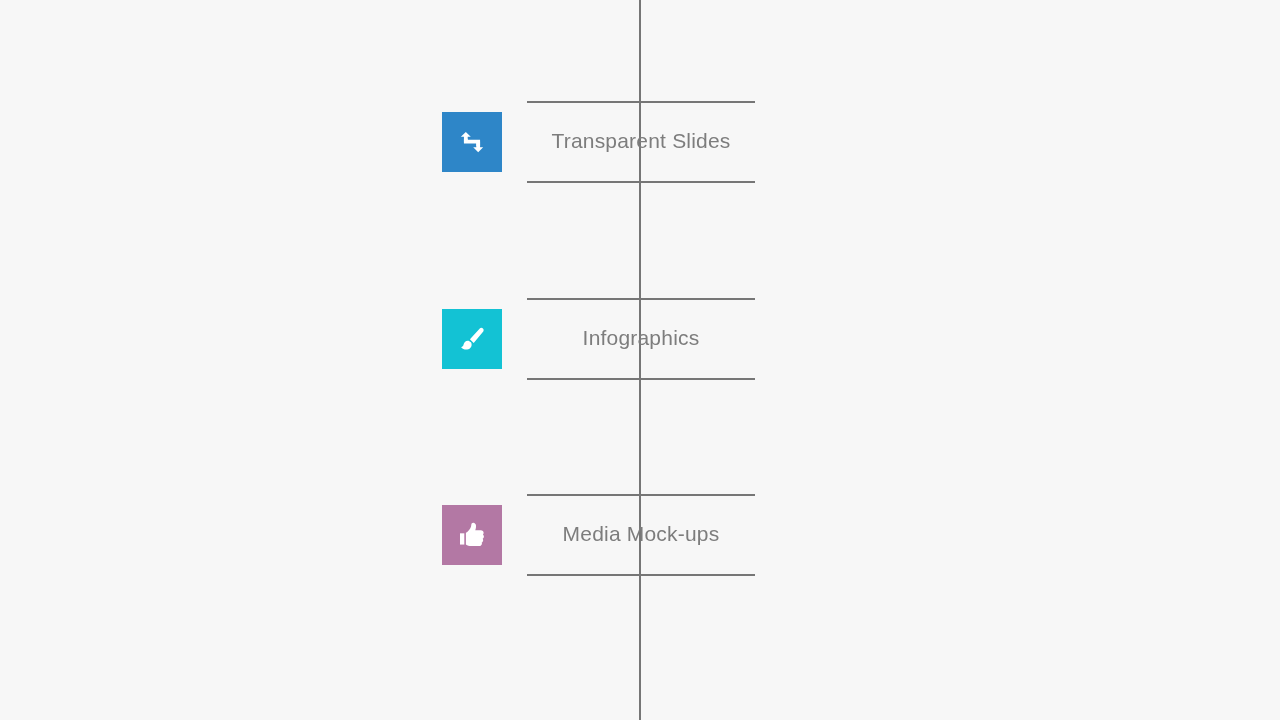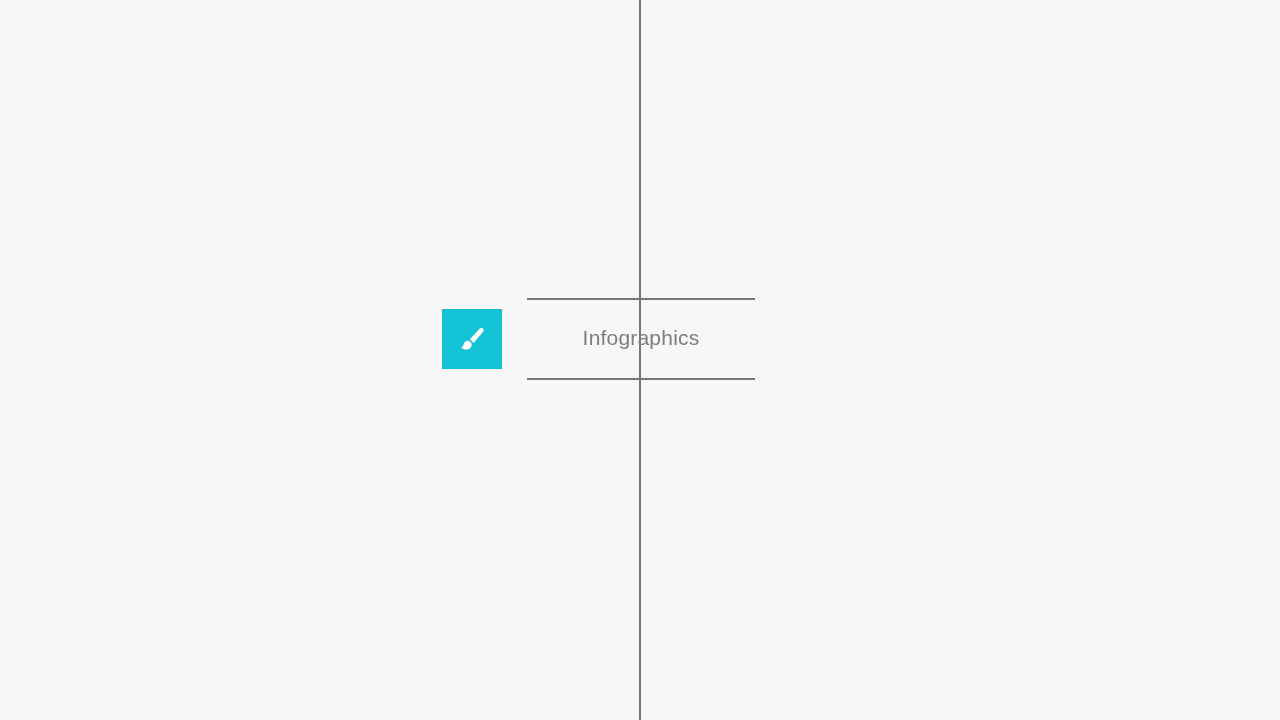--- a/index.html
+++ b/index.html
@@ -100,32 +100,63 @@
 </style>
 </head>
 <body>
 
 <div class="slide">
 
   <div class="spine"></div>
 
   <div class="rows">
 
+    <div class="row row-1">
+      <div class="rule rule-top"></div>
+      <div class="rule rule-bottom"></div>
+
+      <div class="tile tile-blue">
+        <span>
+          <svg viewBox="0 0 32 32" xmlns="http://www.w3.org/2000/svg" aria-hidden="true">
+            <path fill="#ffffff" d="M9.4 5.2 4.1 10.5h3.3v6.0h4.0v-6.0h3.3L9.4 5.2z"></path>
+            <path fill="#ffffff" d="M7.4 12.4v5.2h13.2v3.0h4.0v-7.0H11.4v-1.2z"></path>
+            <path fill="#ffffff" d="M22.6 26.8 27.9 21.5h-3.3v-6.0h-4.0v6.0h-3.3l5.3 5.3z"></path>
+          </svg>
+        </span>
+      </div>
+
+      <div class="label">Transparent Slides</div>
+    </div>
 
     <div class="row row-2">
       <div class="rule rule-top"></div>
       <div class="rule rule-bottom"></div>
 
       <div class="tile tile-teal">
         <span>
           <svg viewBox="0 0 32 32" xmlns="http://www.w3.org/2000/svg" aria-hidden="true">
             <path fill="#ffffff" d="M27.4 4.6c-.9-.9-2.3-.8-3.1.1L13.8 16.3l4.0 4.0L28.0 7.9c.7-.9.6-2.2-.6-3.3z"></path>
             <path fill="#ffffff" d="M12.4 17.9c-1.4-.3-2.9.1-4.0 1.2-1.6 1.6-1.1 3.4-2.3 4.6-.5.5-1.1.8-1.7 1.0 1.2 1.6 3.3 2.6 5.4 2.6 3.2 0 5.8-2.3 5.8-5.3 0-.8-.2-1.6-.5-2.2l-2.7-1.9z"></path>
           </svg>
         </span>
       </div>
 
       <div class="label">Infographics</div>
     </div>
 
+    <div class="row row-3">
+      <div class="rule rule-top"></div>
+      <div class="rule rule-bottom"></div>
+
+      <div class="tile tile-mauve">
+        <span>
+          <svg viewBox="0 0 32 32" xmlns="http://www.w3.org/2000/svg" aria-hidden="true">
+            <path fill="#ffffff" d="M3.2 14.2h4.6v12.0H3.2z"></path>
+            <path fill="#ffffff" d="M9.6 13.6c1.9-1.1 3.5-2.8 4.6-4.8.7-1.3 1.0-2.6 1.1-4.0.1-1.2 1.0-2.0 2.1-1.9 1.6.1 2.8 1.5 2.9 3.2.1 1.6-.2 3.2-.8 4.7h6.0c1.6 0 2.9 1.3 2.9 2.8 0 .7-.3 1.4-.7 1.9.6.5 1.0 1.3 1.0 2.1 0 1.0-.5 1.9-1.3 2.4.3.4.5 1.0.5 1.6 0 1.1-.6 2.0-1.5 2.4.1.3.2.7.2 1.0 0 1.5-1.3 2.8-2.9 2.8h-8.6c-2.0 0-4.0-.6-5.6-1.7V13.6z"></path>
+          </svg>
+        </span>
+      </div>
+
+      <div class="label">Media Mock-ups</div>
+    </div>
 
   </div>
 </div>
 
 </body></html>

